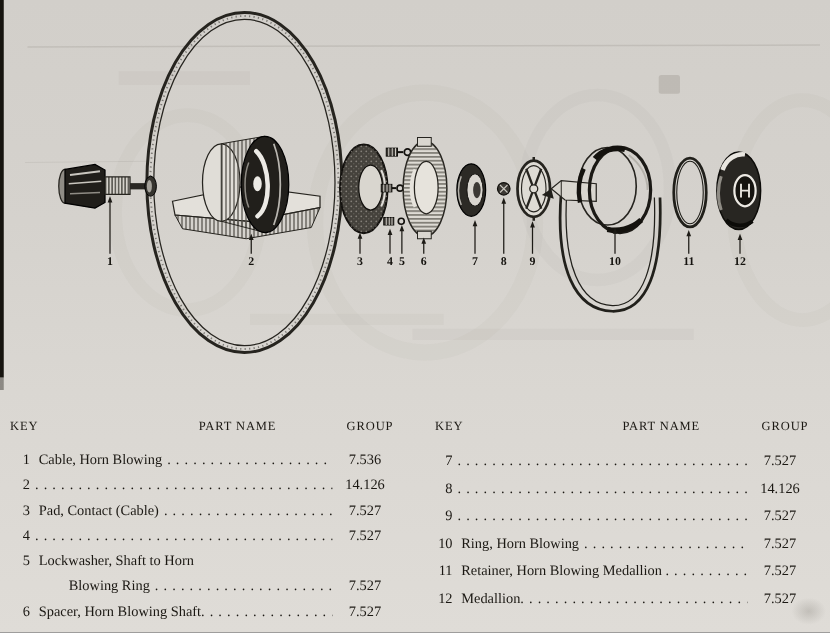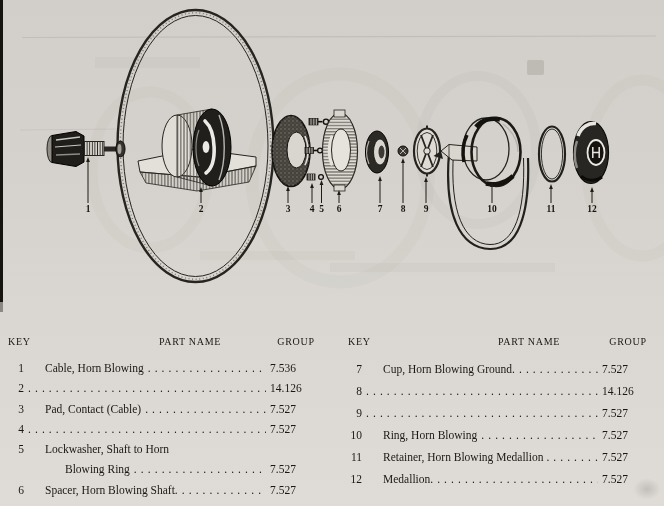--- a/index.html
+++ b/index.html
@@ -22,24 +22,24 @@
   .h-key{width:36px;padding-left:4px;box-sizing:border-box;}
   #table-right .h-key{padding-left:12px;}
   .h-name{flex:1;text-align:center;padding-left:64px;box-sizing:border-box;}
   #table-right .h-name{padding-left:78px;}
   .h-group{width:40px;text-align:center;}
   .tbody{margin-top:8px;}
   .row-line{display:flex;line-height:20.3px;white-space:nowrap;}
   #table-right .row-line{line-height:22px;}
   .key{width:20px;text-align:right;}
   #table-right .key{width:26px;}
-  .pname{margin-left:21px;}
-  .pname.indent{margin-left:41px;}
+  .pname{margin-left:7px;}
+  .pname.indent{margin-left:31px;}
   .dots{flex:1;overflow:hidden;white-space:nowrap;letter-spacing:0.6px;margin-left:4px;margin-right:4px;}
-  .group{width:44px;text-align:left;padding-right:2px;}
+  .group{width:44px;text-align:center;padding-right:2px;}
   .edge-left{position:absolute;left:0;top:0;width:2.6px;height:302px;background:#16140f;}
   .edge-left:after{content:"";position:absolute;left:0;top:302px;width:2.6px;height:10px;background:rgba(22,20,15,.4);}
   .smudge-br{position:absolute;right:3px;bottom:6px;width:28px;height:22px;
     background:radial-gradient(ellipse at center,rgba(110,106,98,.25),transparent 70%);}
 </style>
 </head>
 <body>
 
 <div id="page">
 
@@ -270,21 +270,20 @@
 
   <div class="ptable" id="table-right">
     <div class="thead">
       <span class="h-key">KEY</span>
       <span class="h-name">PART NAME</span>
       <span class="h-group">GROUP</span>
     </div>
     <div class="tbody">
         <div class="row-line">
           <span class="key">7</span>
-          <span class="pname">Cup, Horn Blowing Ground.</span>
           <span class="dots">. . . . . . . . . . . . . . . . . . . . . . . . . . . . . . . . . . . . . . . . . . . . . . . . . . . . . . . . . . . . </span>
           <span class="group">7.527</span>
         </div>
         <div class="row-line">
           <span class="key">8</span>
           <span class="dots">. . . . . . . . . . . . . . . . . . . . . . . . . . . . . . . . . . . . . . . . . . . . . . . . . . . . . . . . . . . . </span>
           <span class="group">14.126</span>
         </div>
         <div class="row-line">
           <span class="key">9</span>

